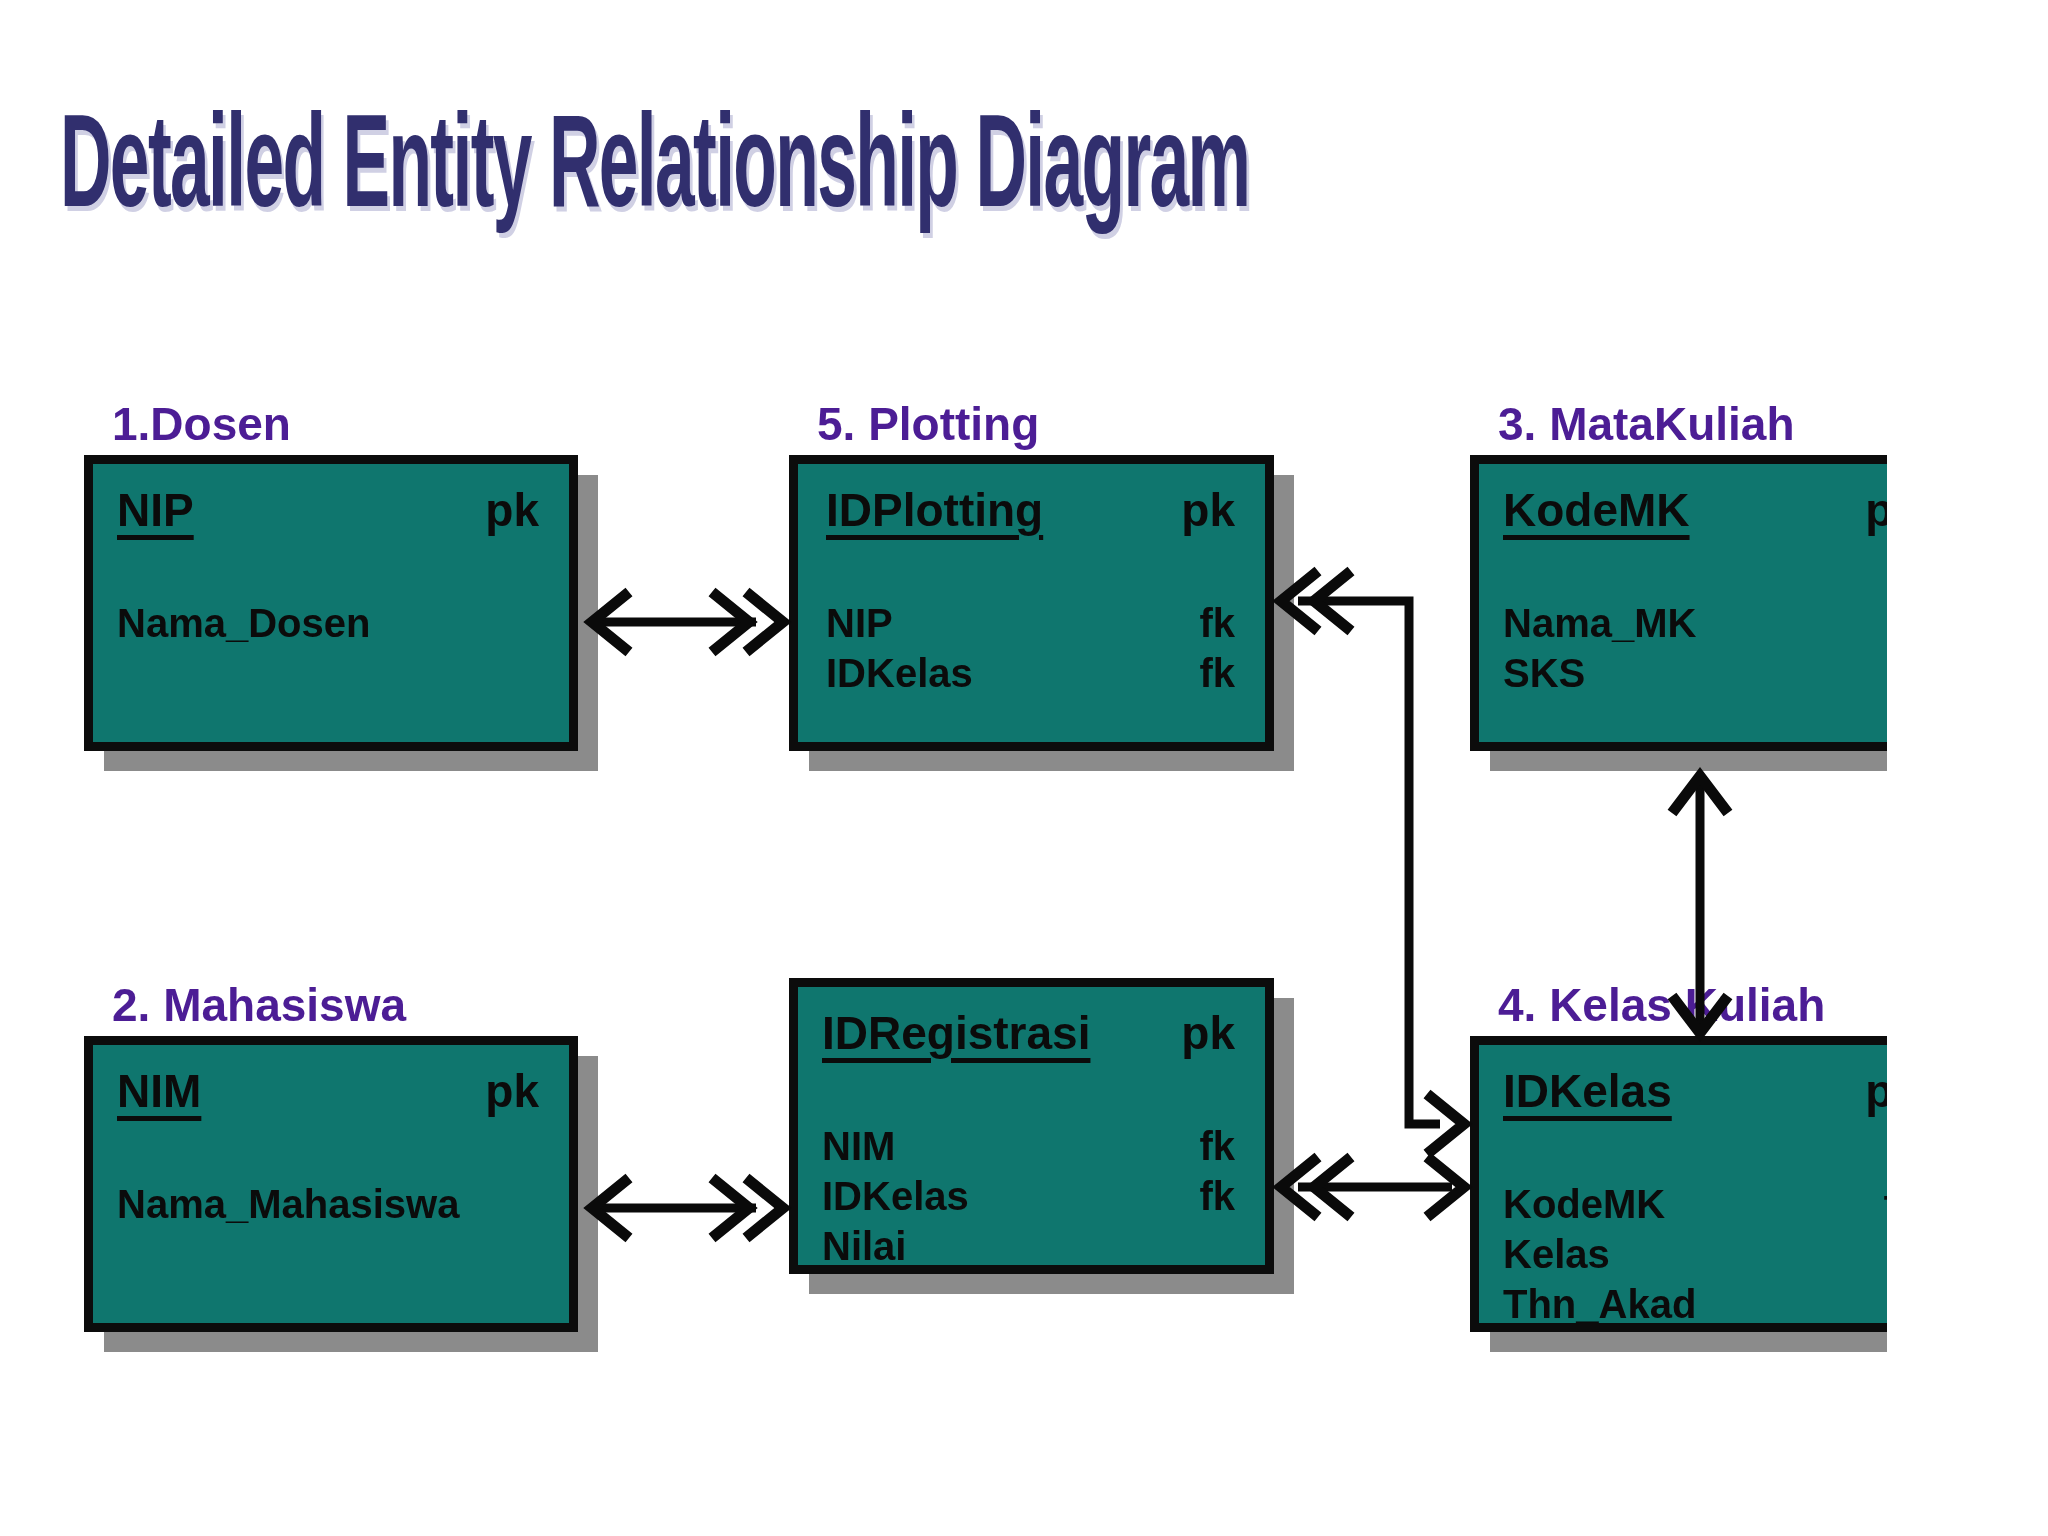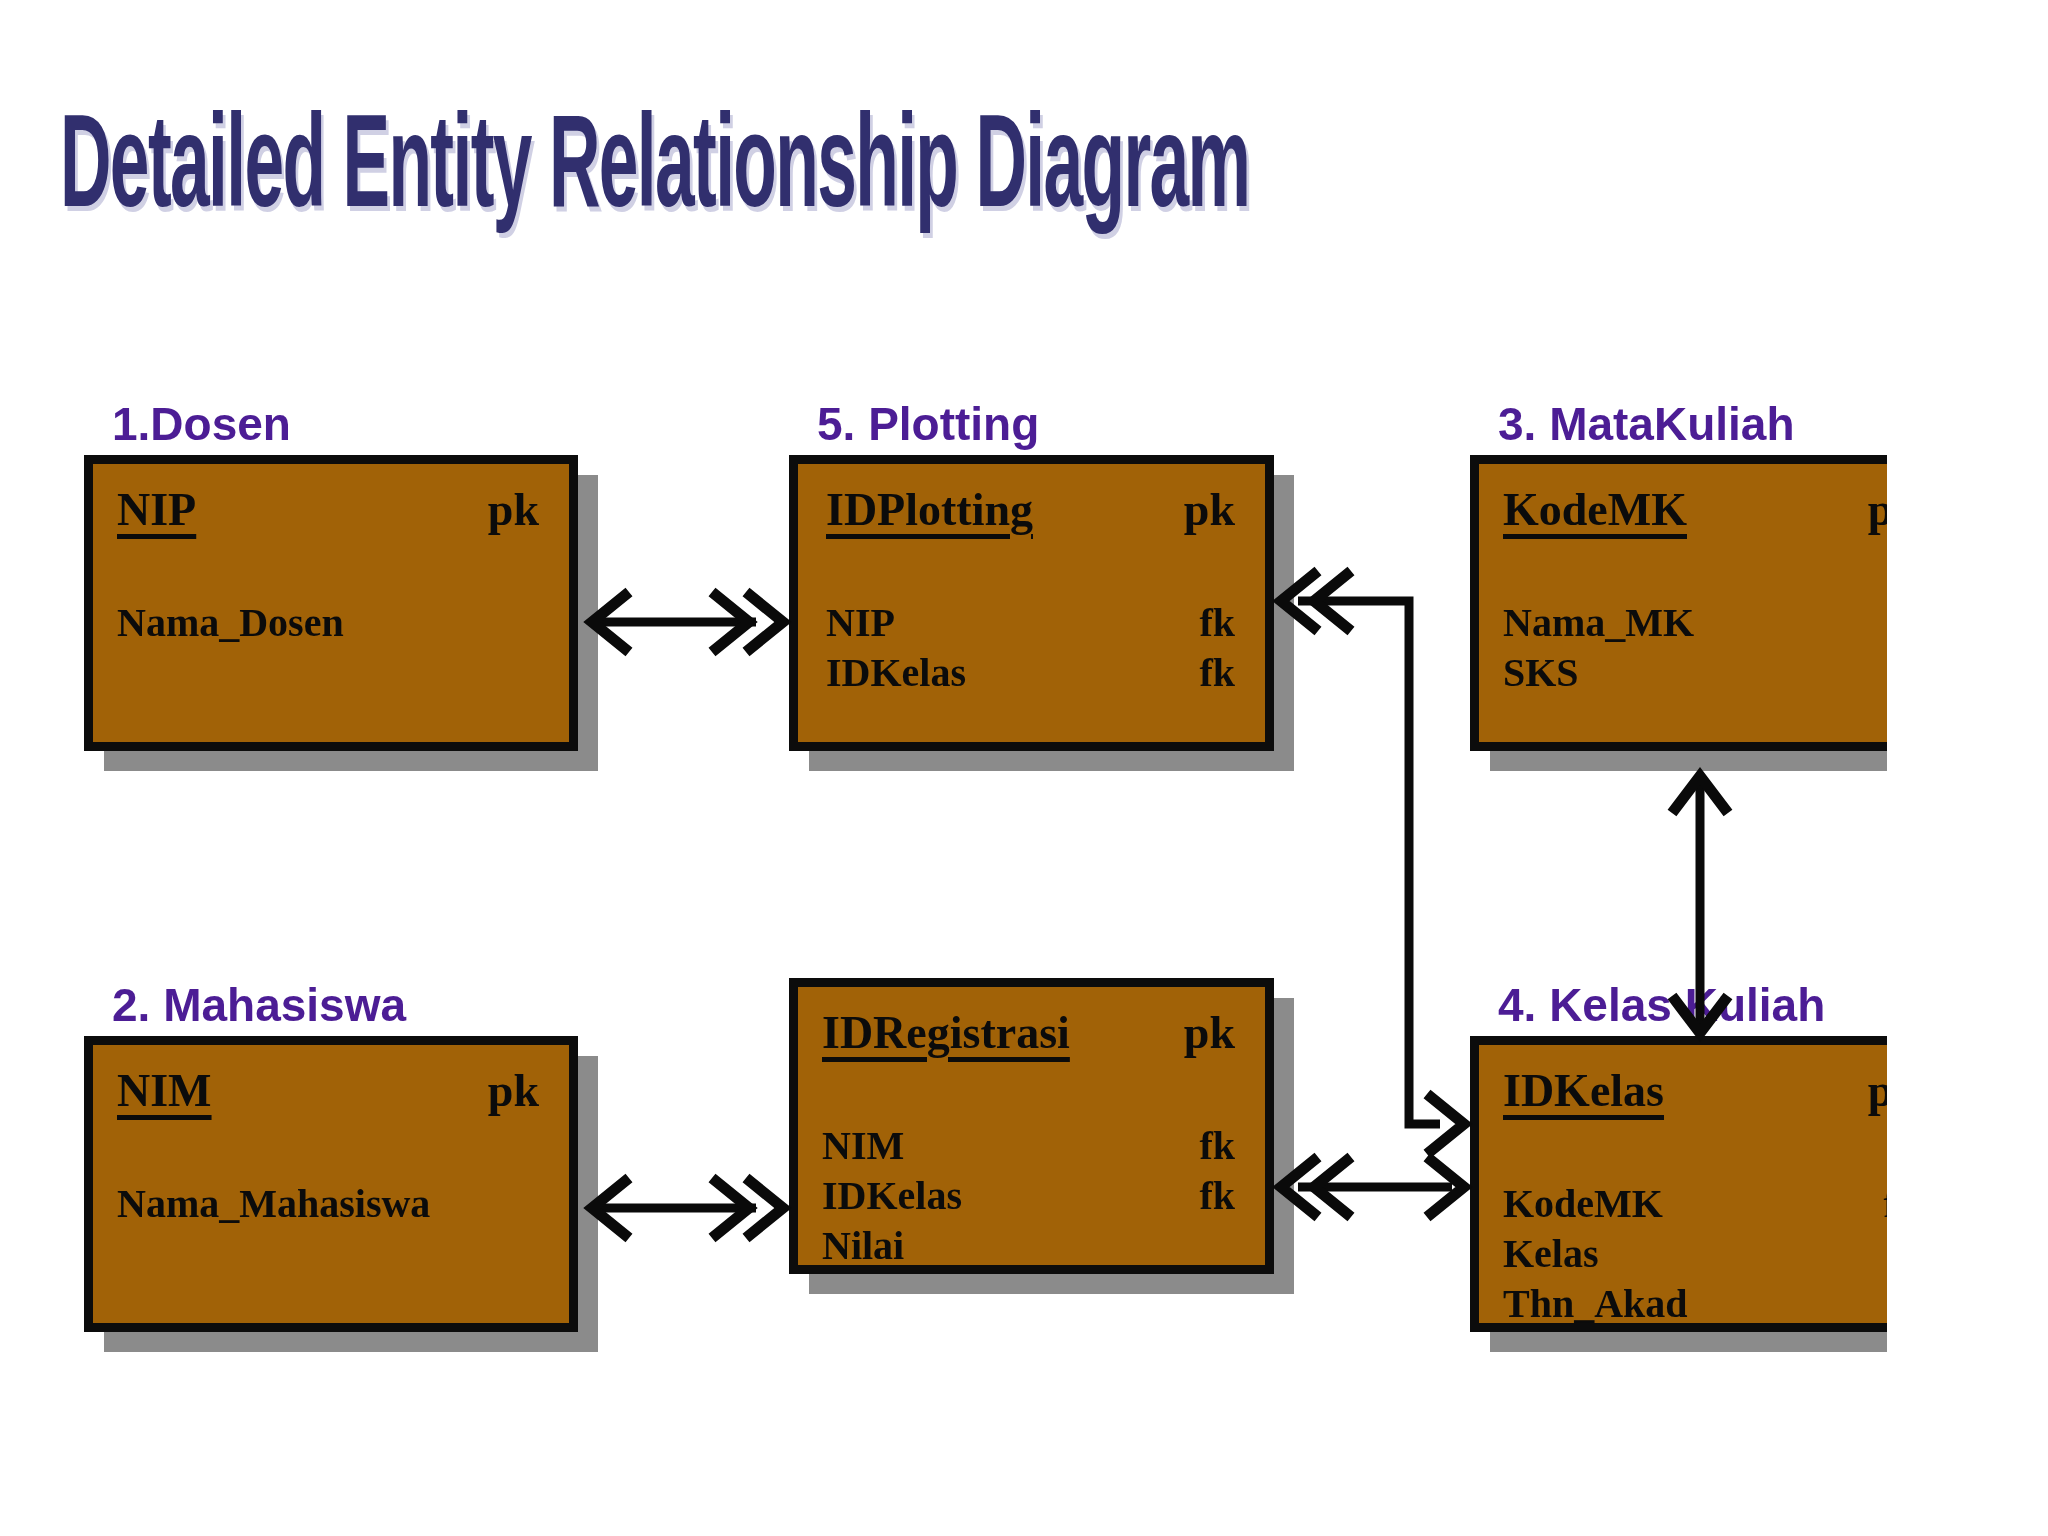--- a/index.html
+++ b/index.html
@@ -35,25 +35,24 @@
     font-weight:700;
     color:#4c1d95;
     height:58px;
     line-height:54px;
     padding-left:28px;
     white-space:nowrap;
   }
   .ebox{
     box-sizing:border-box;
     border:9px solid var(--box-border);
-    background:#a16207;
+    background:#0f766e;
     box-shadow:20px 20px 0 var(--shadow-color);
     padding:18px 30px 0 24px;
     position:relative;
-    font-family:Liberation Serif, serif;
   }
   .pk-row{
     display:flex;
     justify-content:space-between;
     align-items:flex-start;
     font-size:46px;
     font-weight:700;
     line-height:56px;
     color:#0b0b0b;
   }

